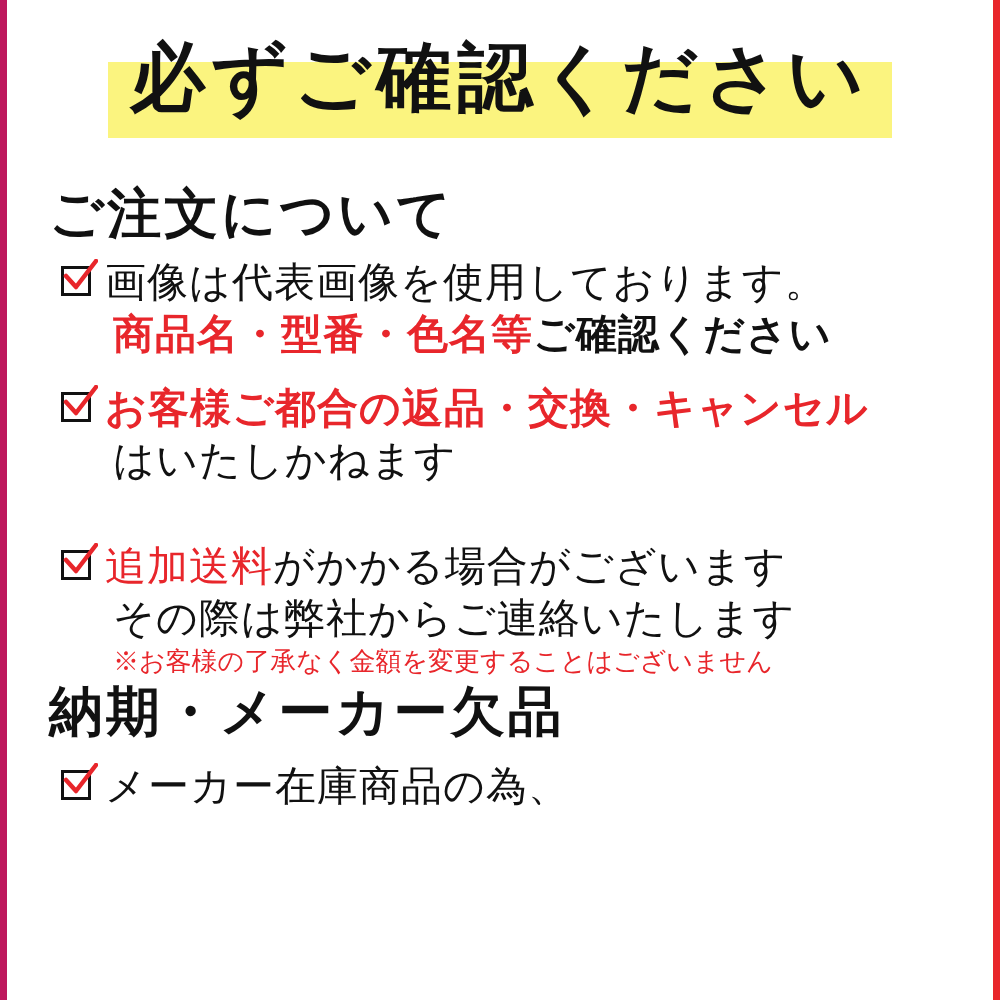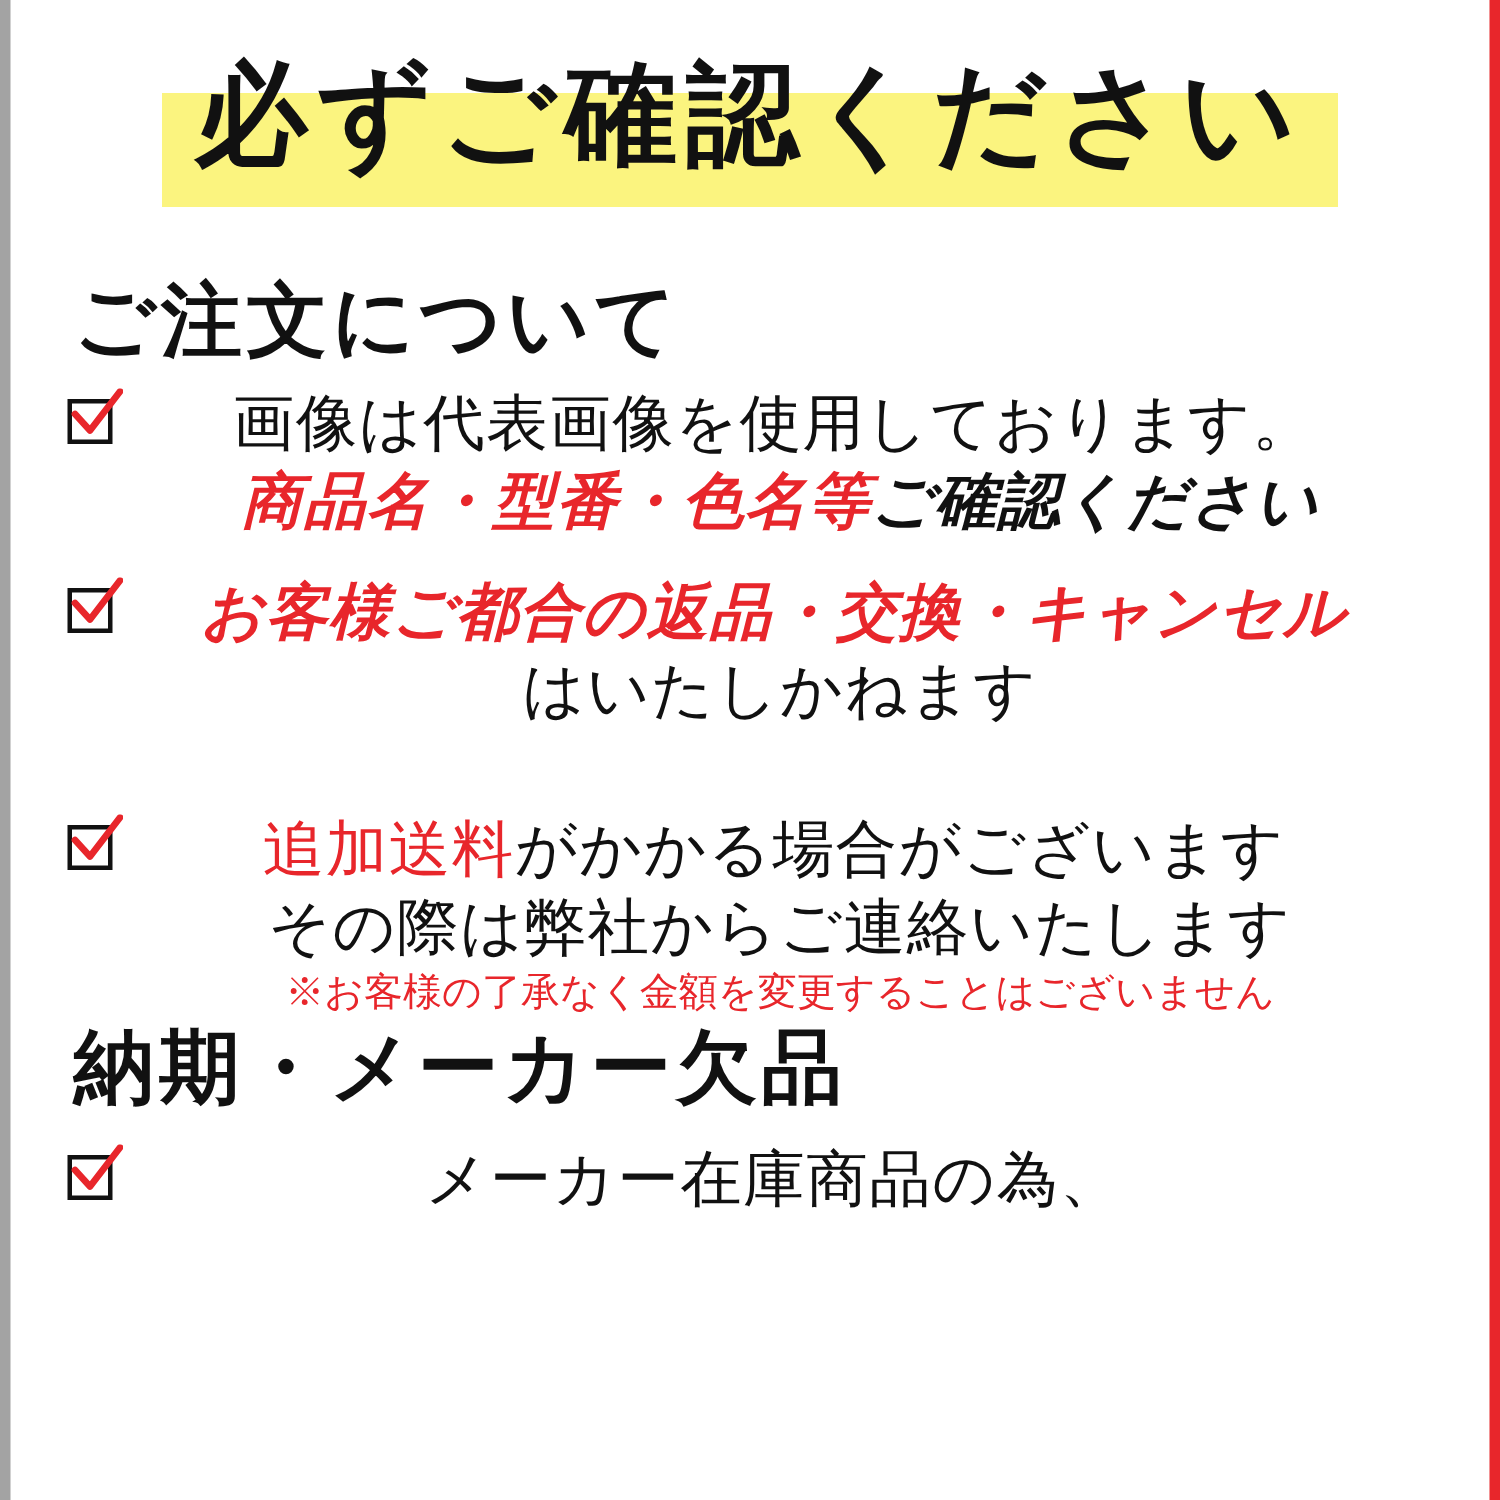--- a/index.html
+++ b/index.html
@@ -11,21 +11,21 @@
     height: 1000px;
     background: #ffffff;
     font-family: "Liberation Serif", "DejaVu Serif", serif;
     overflow: hidden;
   }
   .page {
     position: relative;
     width: 1000px;
     height: 1000px;
     box-sizing: border-box;
-    border-left: 7px solid #a3a3a3;
+    border-left: 7px solid #be185d;
     border-right: 7px solid #e8262b;
     background: #ffffff;
   }
   .inner {
     position: relative;
     width: 100%;
     height: 100%;
     padding: 0;
   }
 
@@ -71,23 +71,22 @@
     color: #111111;
     letter-spacing: 3px;
     white-space: nowrap;
   }
   #head-order { top: 178px; }
   #head-stock { top: 676px; }
 
   
   .item {
     position: absolute;
-    left: 36px;
+    left: 52px;
     width: 900px;
-    text-align: center;
   }
   .item-row {
     display: flex;
     align-items: flex-start;
   }
   .check {
     flex: 0 0 auto;
     width: 40px;
     height: 40px;
     margin-top: 6px;
@@ -118,21 +117,20 @@
     line-height: 1.28;
     letter-spacing: 1px;
     color: #111111;
     white-space: nowrap;
   }
   .line.red, .red {
     color: #e8262b;
   }
   .line.bold {
     font-weight: bold;
-    font-style: italic;
   }
   .line.indent {
     padding-left: 8px;
   }
   .note {
     font-size: 26px;
     line-height: 1.3;
     letter-spacing: 0px;
     color: #e8262b;
     padding-left: 8px;

